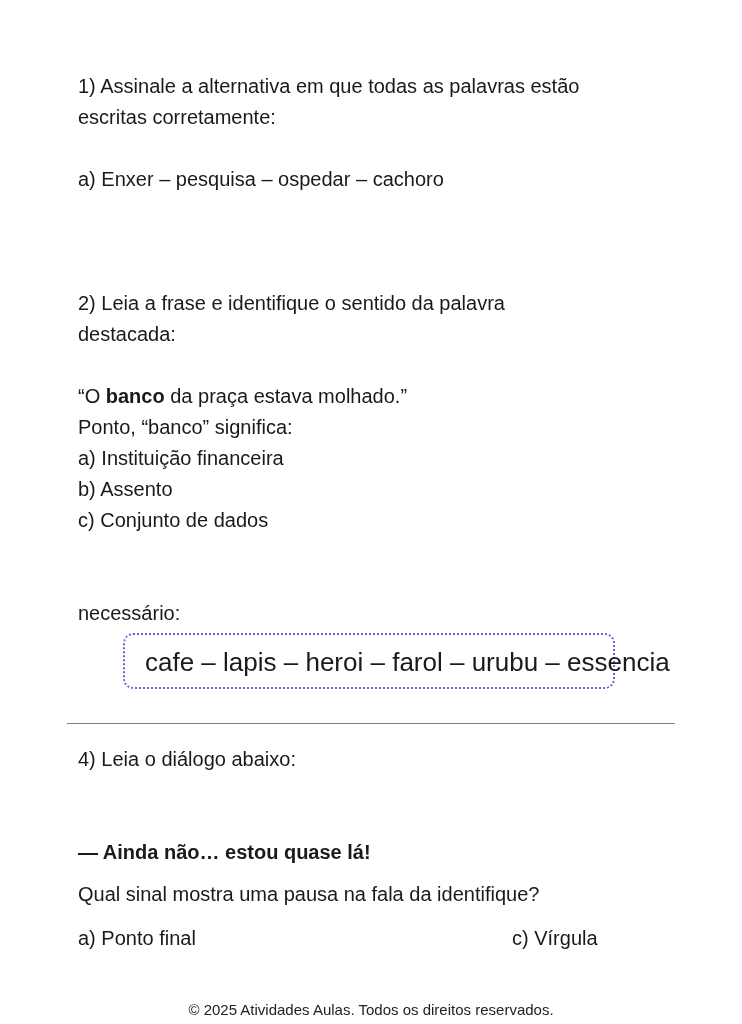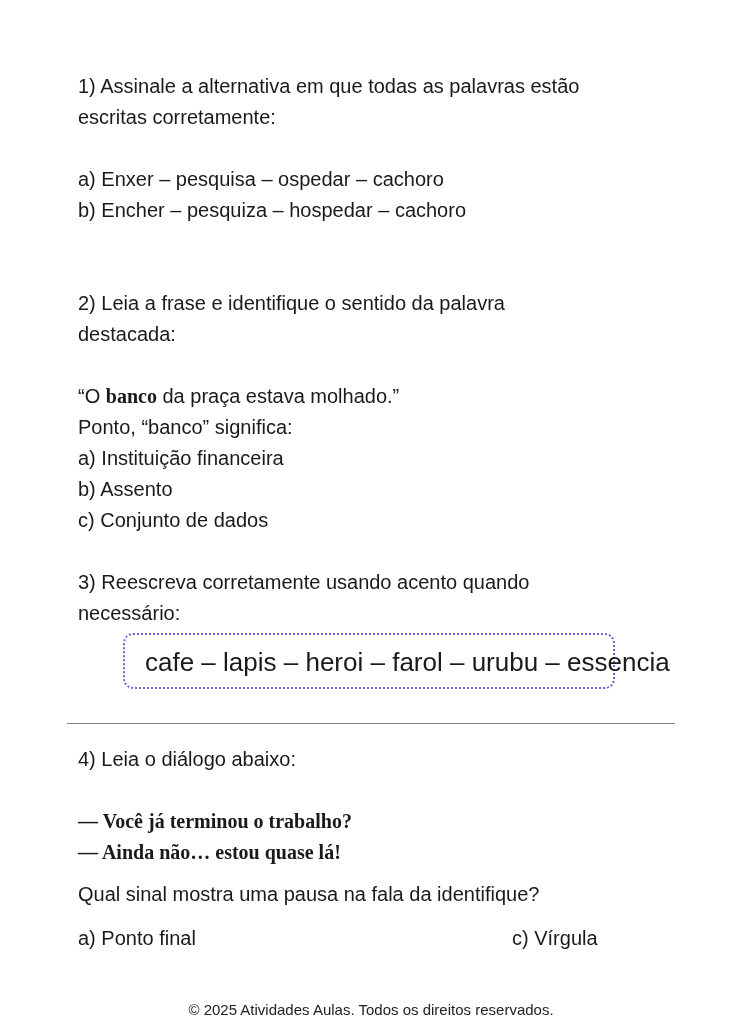--- a/index.html
+++ b/index.html
@@ -20,21 +20,21 @@
       left: 0; top: 0;
       width: 742px; height: 897px;
     }
     .line {
       position: absolute;
       left: 78px;
       font-size: 20px;
       line-height: 24px;
       white-space: nowrap;
     }
-    .bold { font-weight: bold; font-family: Liberation Serif, serif; }
+    .bold { font-weight: bold; }
     .dotted-box {
       position: absolute;
       left: 123px;
       top: 633px;
       width: 492px;
       height: 56px;
       border: 2px dotted #6a63d6;
       border-radius: 10px;
       box-sizing: border-box;
     }
@@ -74,39 +74,36 @@
     }
   </style>
 </head>
 <body>
 
 <div class="page">
 
   <div class="line" style="top:74px">1) Assinale a alternativa em que todas as palavras estão</div>
   <div class="line" style="top:105px">escritas corretamente:</div>
   <div class="line" style="top:167px">a) Enxer – pesquisa – ospedar – cachoro</div>
-  <div class="line" style="top:198px">b) Encher – pesquiza – hospedar – cachoro</div>
 
   <div class="line" style="top:291px">2) Leia a frase e identifique o sentido da palavra</div>
   <div class="line" style="top:322px">destacada:</div>
   <div class="line" style="top:384px"><span>“O </span><span class="bold">banco</span><span> da praça estava molhado.”</span></div>
   <div class="line" style="top:415px">Ponto, “banco” significa:</div>
   <div class="line" style="top:446px">a) Instituição financeira</div>
   <div class="line" style="top:477px">b) Assento</div>
   <div class="line" style="top:508px">c) Conjunto de dados</div>
 
-  <div class="line" style="top:570px">3) Reescreva corretamente usando acento quando</div>
   <div class="line" style="top:601px">necessário:</div>
   <div class="dotted-box">
     <div class="words">cafe – lapis – heroi – farol – urubu – essencia</div>
   </div>
 
   <div class="divider"></div>
 
   <div class="line" style="top:747px">4) Leia o diálogo abaixo:</div>
-  <div class="line bold" style="top:809px">— Você já terminou o trabalho?</div>
   <div class="line bold" style="top:840px">— Ainda não… estou quase lá!</div>
   <div class="line" style="top:882px">Qual sinal mostra uma pausa na fala da identifique?</div>
   <div class="opt-inline" style="left:78px">a) Ponto final</div>
   <div class="opt-inline" style="left:512px">c) Vírgula</div>
 
   <div class="footer">© 2025 Atividades Aulas. Todos os direitos reservados.</div>
 </div>
 
 </body></html>

